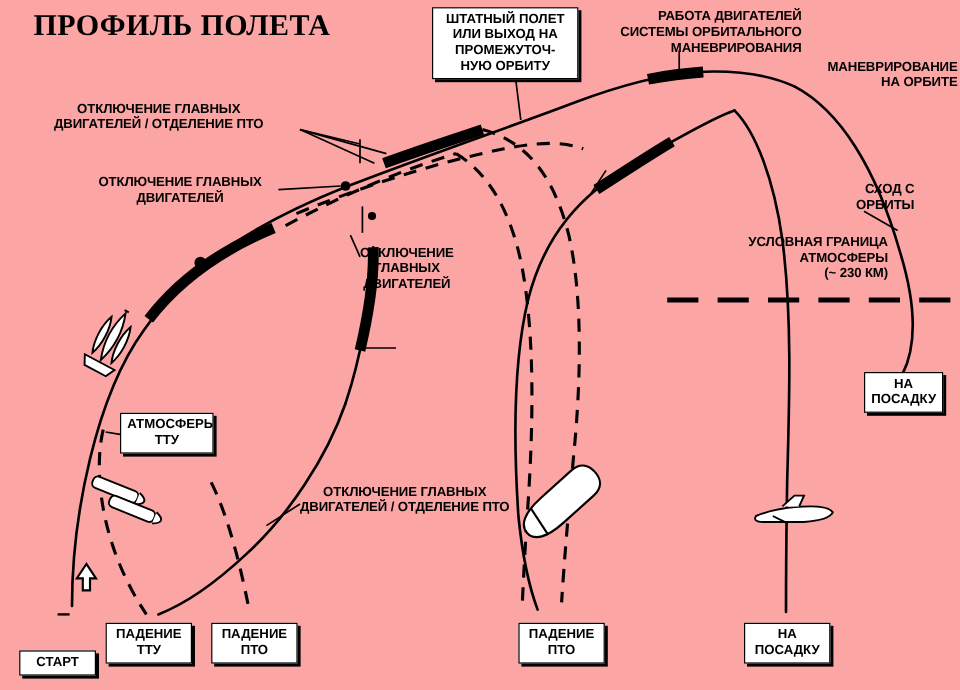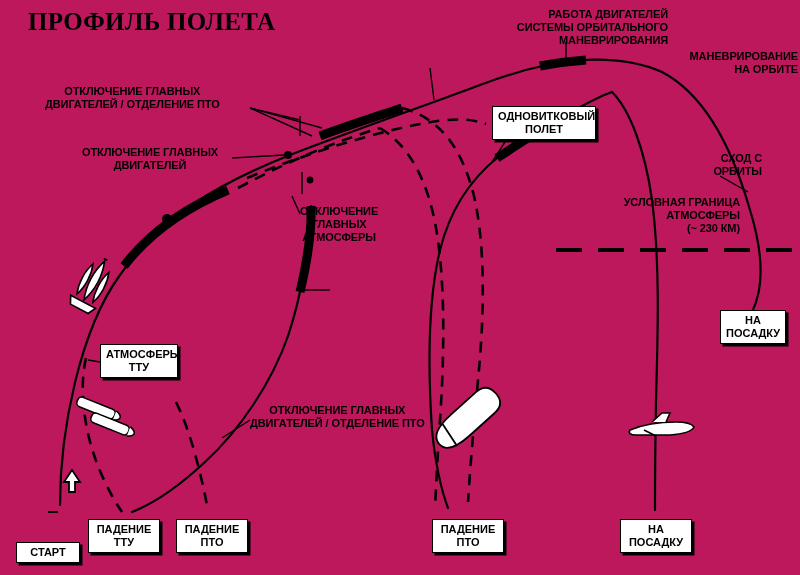--- a/index.html
+++ b/index.html
@@ -4,21 +4,21 @@
 <style>
   html, body {
     margin: 0;
     padding: 0;
     background: #ffffff;
   }
   #stage {
     position: relative;
     width: 800px;
     height: 575px;
-    background: #be185d;
+    background: #fca5a5;
     font-family: "Liberation Sans", sans-serif;
     overflow: hidden;
   }
   #svg-layer {
     position: absolute;
     left: 0;
     top: 0;
     width: 800px;
     height: 575px;
   }
@@ -179,36 +179,38 @@
       <path d="M 48 512 L 58 512"></path>
     </g>
   </svg>
 
   <div class="lbl left" style="left:45px; top:85px;">ОТКЛЮЧЕНИЕ ГЛАВНЫХ
 ДВИГАТЕЛЕЙ / ОТДЕЛЕНИЕ ПТО</div>
   <div class="lbl left" style="left:82px; top:146px;">ОТКЛЮЧЕНИЕ ГЛАВНЫХ
 ДВИГАТЕЛЕЙ</div>
   <div class="lbl left" style="left:300px; top:205px;">ОТКЛЮЧЕНИЕ
 ГЛАВНЫХ
-АТМОСФЕРЫ</div>
+ДВИГАТЕЛЕЙ</div>
   <div class="lbl center" style="left:508px; top:8px; width:160px;">РАБОТА ДВИГАТЕЛЕЙ
 СИСТЕМЫ ОРБИТАЛЬНОГО
 МАНЕВРИРОВАНИЯ</div>
   <div class="lbl center" style="left:690px; top:152px; width:72px;">СХОД С
 ОРБИТЫ</div>
   <div class="lbl center" style="left:686px; top:50px; width:112px;">МАНЕВРИРОВАНИЕ
 НА ОРБИТЕ</div>
   <div class="lbl center" style="left:606px; top:196px; width:134px;">УСЛОВНАЯ ГРАНИЦА
 АТМОСФЕРЫ
 (~ 230 КМ)</div>
   <div class="lbl left" style="left:250px; top:404px;">ОТКЛЮЧЕНИЕ ГЛАВНЫХ
 ДВИГАТЕЛЕЙ / ОТДЕЛЕНИЕ ПТО</div>
 
-  <div class="boxed" style="left:492px; top:106px; width:104px;">ОДНОВИТКОВЫЙ
-ПОЛЕТ</div>
+  <div class="boxed" style="left:360px; top:6px; width:122px;">ШТАТНЫЙ ПОЛЕТ
+ИЛИ ВЫХОД НА
+ПРОМЕЖУТОЧ-
+НУЮ ОРБИТУ</div>
   <div class="boxed" style="left:100px; top:344px; width:78px;">АТМОСФЕРЫ
 ТТУ</div>
   <div class="boxed" style="left:720px; top:310px; width:66px;">НА
 ПОСАДКУ</div>
   <div class="boxed" style="left:16px; top:542px; width:64px;">СТАРТ</div>
   <div class="boxed" style="left:88px; top:519px; width:72px;">ПАДЕНИЕ
 ТТУ</div>
   <div class="boxed" style="left:176px; top:519px; width:72px;">ПАДЕНИЕ
 ПТО</div>
   <div class="boxed" style="left:432px; top:519px; width:72px;">ПАДЕНИЕ

